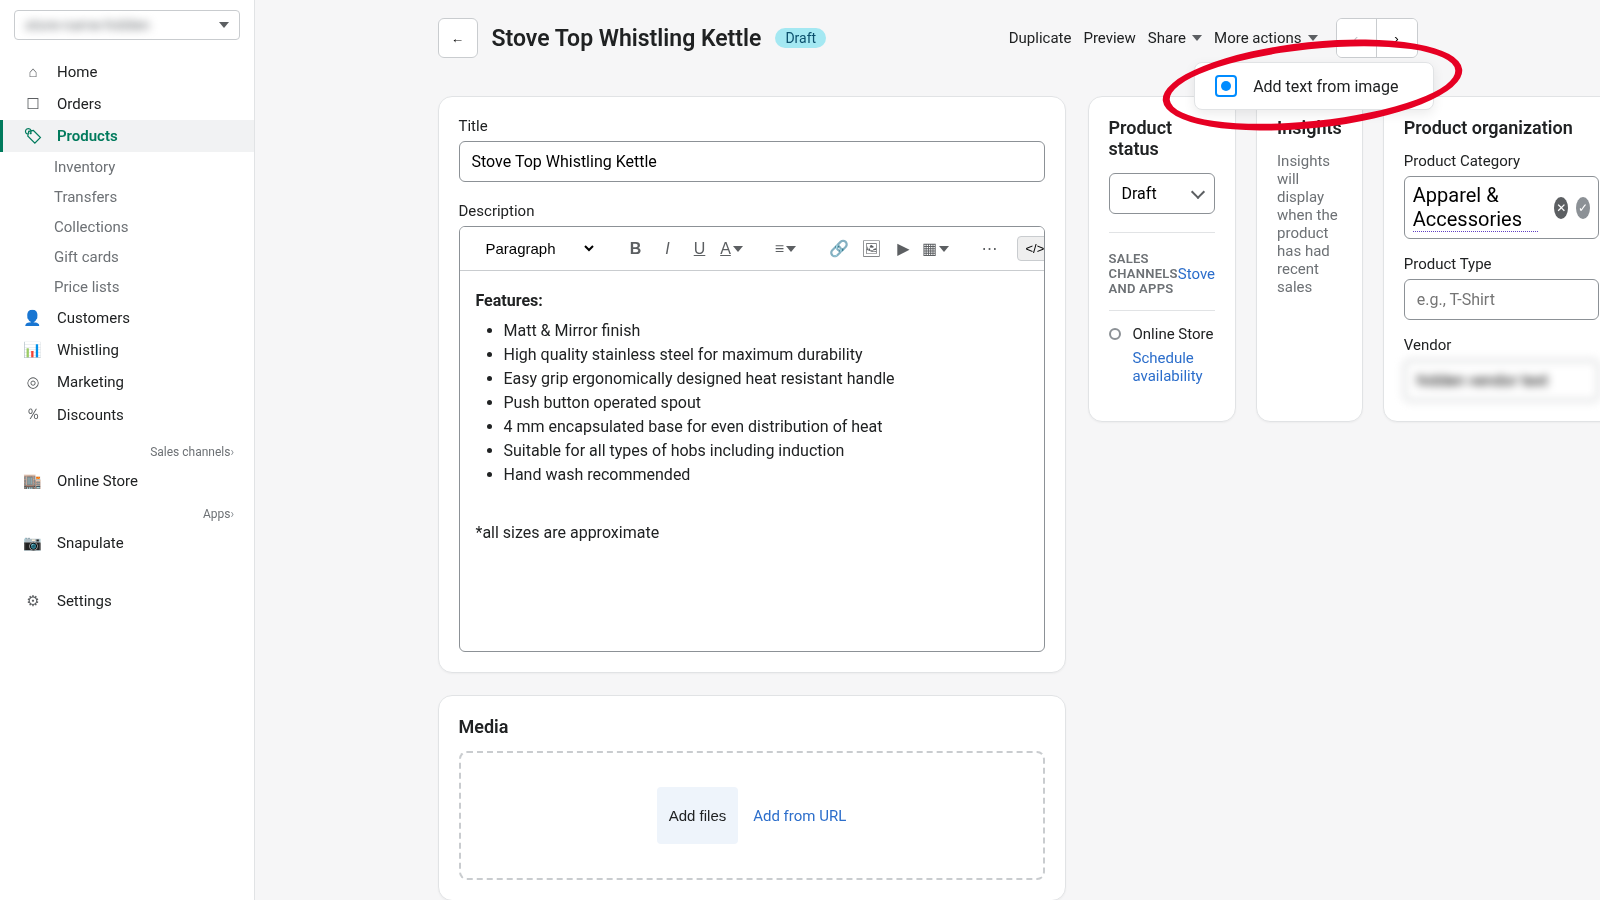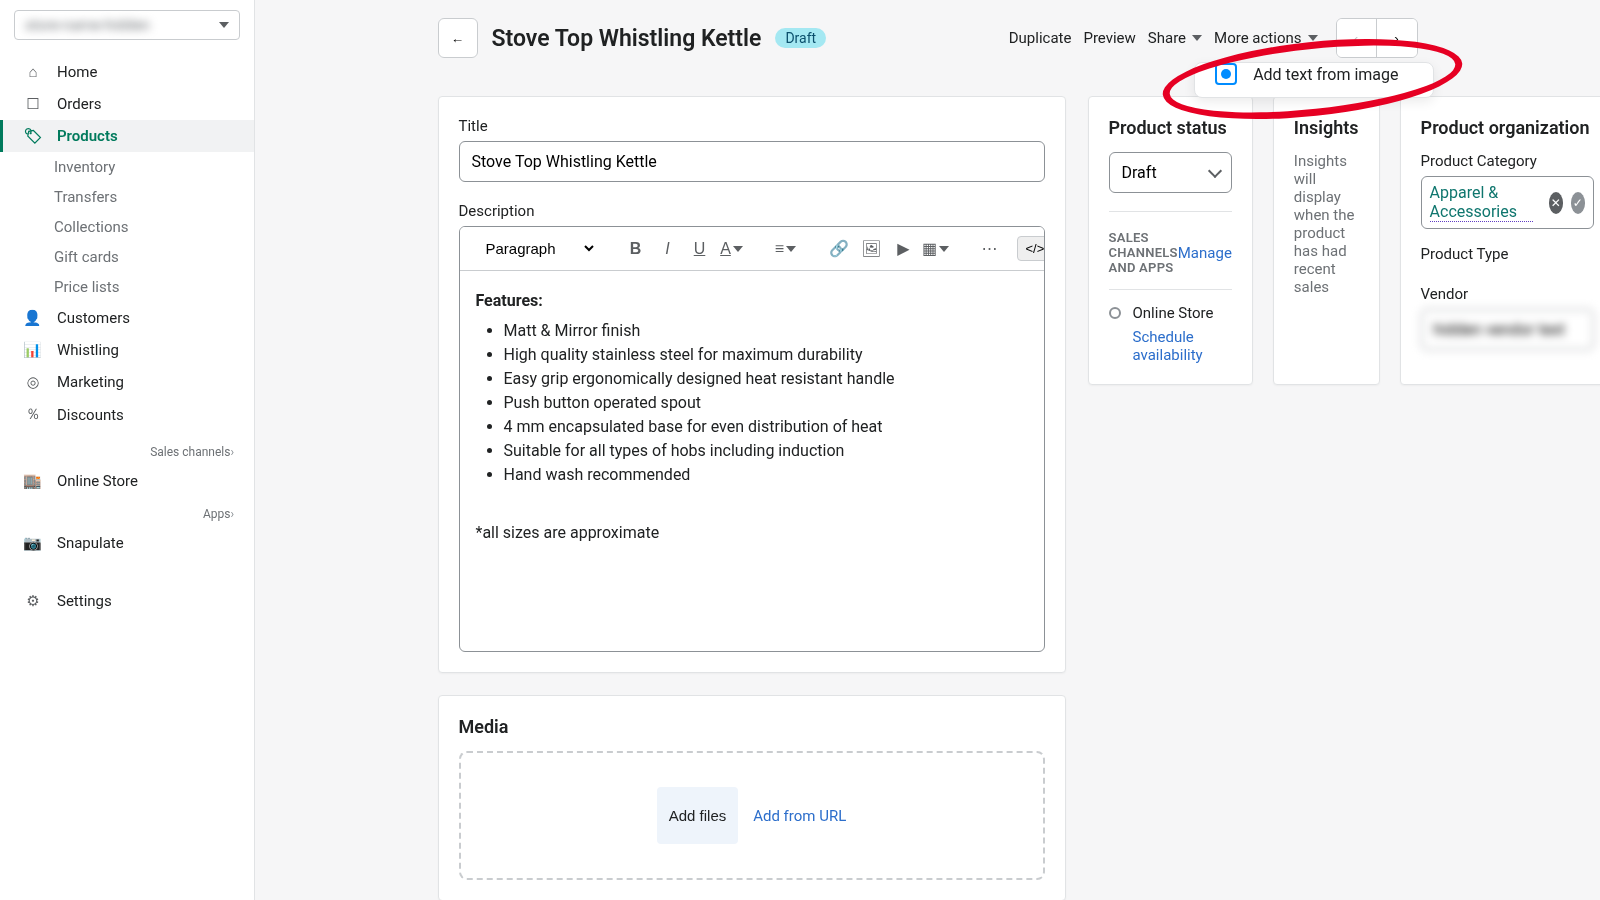--- a/index.html
+++ b/index.html
@@ -145,21 +145,21 @@
     position: absolute;
     top: 62px;
     right: 4px;
     z-index: 5;
   }
   .action-pill {
     background: #fff;
     border: 1px solid #e1e3e5;
     border-radius: 8px;
     box-shadow: 0 4px 12px rgba(0,0,0,.08);
-    padding: 0 34px 12px 20px;
+    padding: 12px 34px 12px 20px;
     display: flex;
     align-items: center;
     gap: 16px;
     font-size: 16px;
     cursor: pointer;
   }
   .action-pill .cam-icon {
     width: 22px; height: 22px;
     border: 2px solid #008cff;
     border-radius: 4px;
@@ -186,21 +186,21 @@
     display: flex;
     gap: 22px;
     align-items: flex-start;
   }
   .col-main { flex: 1; min-width: 0; }
   .col-side { width: 330px; flex-shrink: 0; display: flex; gap: 20px; }
 
   .card {
     background: #fff;
     border: 1px solid #e1e3e5;
-    border-radius: 4px;
+    border-radius: 14px;
     box-shadow: 0 1px 2px rgba(0,0,0,.04);
     padding: 20px;
   }
   .form-label { font-size: 15px; margin-bottom: 6px; display: block; }
   .text-input, .select {
     width: 100%;
     border: 1px solid #8c9196;
     border-radius: 6px;
     padding: 10px 12px;
     font-size: 16px;
@@ -295,23 +295,23 @@
 
   .category-box {
     border: 1px solid #8c9196;
     border-radius: 6px;
     padding: 6px 8px;
     display: flex;
     align-items: center;
     gap: 8px;
   }
   .category-chip {
-    color: #0f766e;
+    color: #000000;
     border-bottom: 1px dotted #5f3dc4;
-    font-size: 16px;
+    font-size: 20px;
     cursor: pointer;
   }
   .round-btn {
     width: 22px; height: 22px; border-radius: 50%;
     background: #5c5f62; color: #fff;
     display: flex; align-items: center; justify-content: center;
     font-size: 12px; cursor: pointer;
   }
   .round-btn.ok { background: #8c9196; }
 
@@ -558,21 +558,21 @@
           <div class="card">
             <div class="section-title">Product status</div>
             <div class="select-wrap">
               <select class="select">
                 <option>Draft</option>
               </select>
             </div>
             <div class="hr"></div>
             <div class="row-sb">
               <span class="subhead">SALES CHANNELS AND APPS</span>
-              <span class="link">Manage</span>
+              <span class="link">Stove</span>
             </div>
             <div class="hr" style="margin:14px 0"></div>
             <div class="channel-row">
               <span class="dot"></span>
               <span>Online Store</span>
             </div>
             <div class="schedule link">Schedule availability</div>
           </div>
 
           <div class="card">
@@ -590,20 +590,21 @@
               <span class="round-btn">
                   <span>✕</span>
                 </span>
               <span class="round-btn ok">
                   <span>✓</span>
                 </span>
             </div>
 
             <div style="height:16px"></div>
             <label class="form-label">Product Type</label>
+            <input class="text-input" placeholder="e.g., T-Shirt" style="">
 
             <div style="height:16px"></div>
             <label class="form-label">Vendor</label>
             <input class="text-input blur" value="hidden vendor text" style="">
           </div>
         </div>
       </div>
 
     </div>
   </main>

